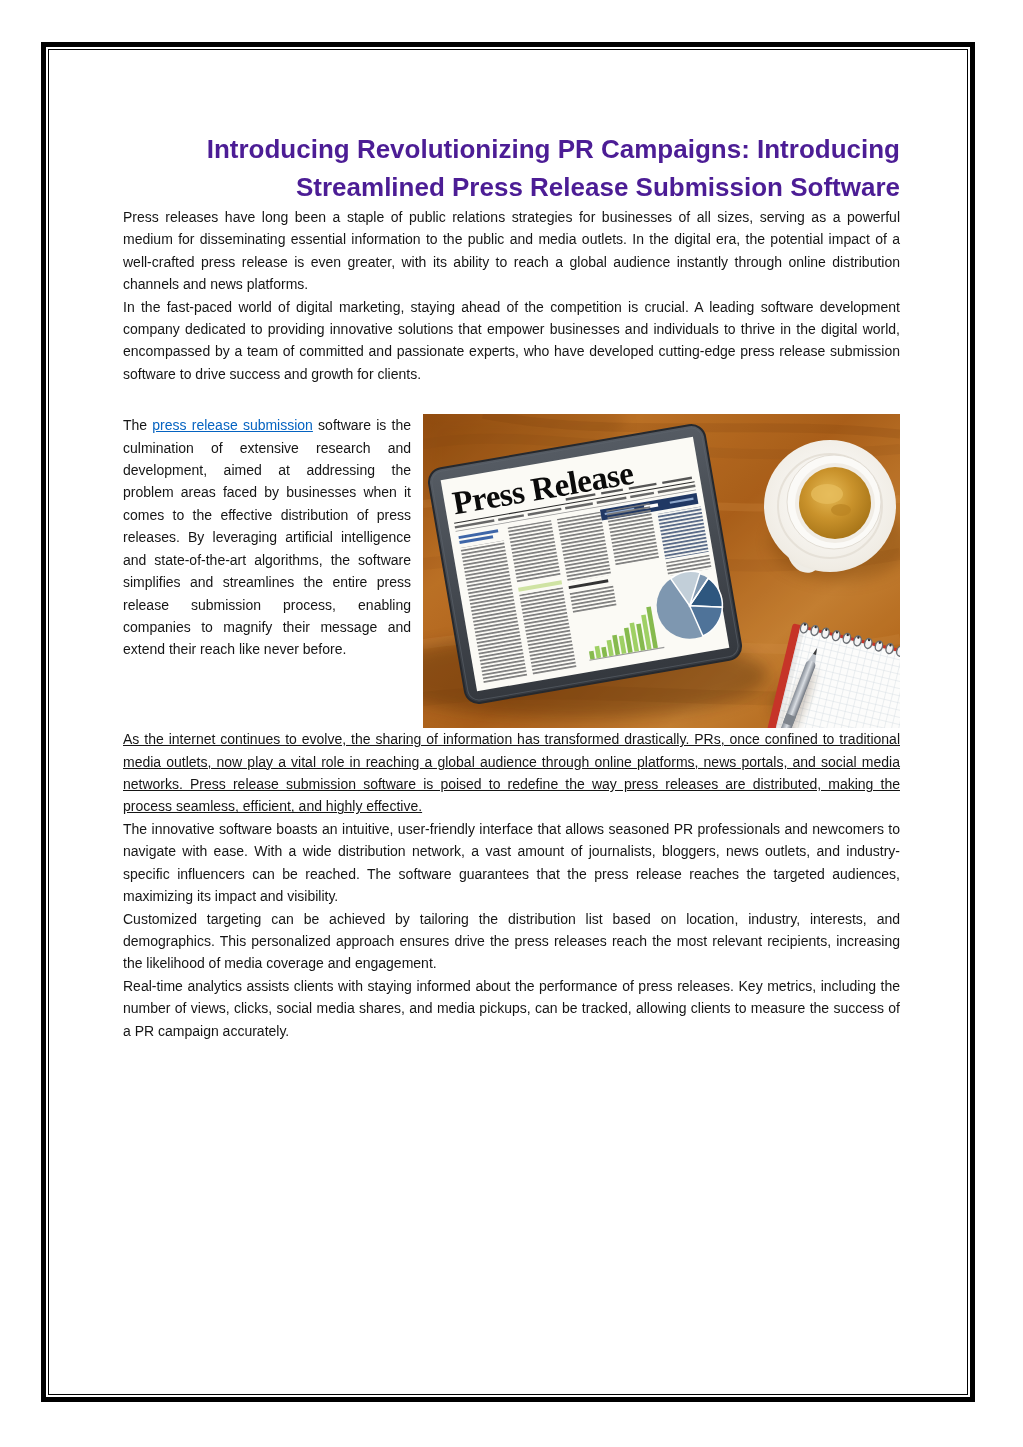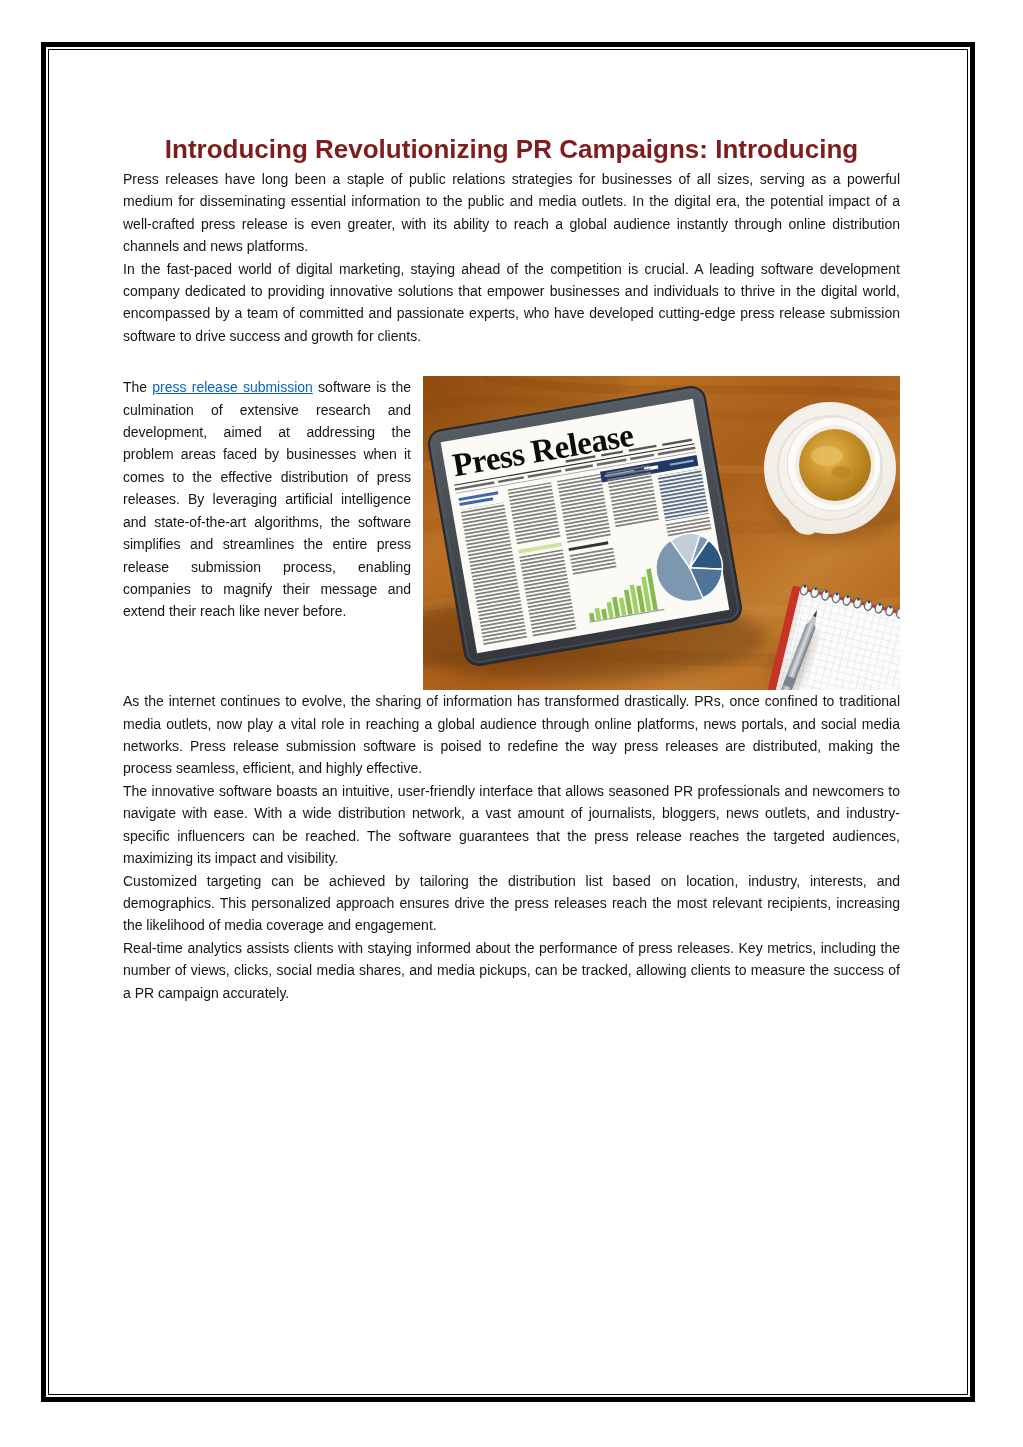--- a/index.html
+++ b/index.html
@@ -13,47 +13,47 @@
   }
   .frame-inner{
     position:absolute;top:2px;left:2px;right:2px;bottom:2px;
     border:1.5px solid #000;
   }
   .content{
     position:absolute;left:123px;top:130px;width:777px;
   }
   h1.doc-title{
     margin:0;font-size:26px;line-height:38px;font-weight:bold;
-    text-align:center;color:#7f1d1d;
+    text-align:right;color:#4c1d95;
   }
   p.body-par{
     margin:0;font-size:14px;line-height:22.4px;text-align:justify;
     color:#151515;
   }
   .mt-p1{margin-top:37px;}
   .mt-p2{margin-top:23px;}
-  .mt-p4{margin-top:50px;}
+  .mt-p4{margin-top:50px;text-decoration:underline;}
   .mt-p5{margin-top:27px;}
   .mt-p6{margin-top:30px;}
   .media-row{display:flex;align-items:flex-start;margin-top:29px;}
   .wrap-col{width:288px;margin-right:12px;}
   .photo-box{width:477px;height:314px;flex:0 0 auto;}
   a.doc-link{color:#0563C1;}
 </style>
 </head>
 <body>
 
 <div class="frame-outer">
   <div class="frame-inner"></div>
 </div>
 
 <div class="content">
 
   <h1 class="doc-title"><span>Introducing Revolutionizing PR Campaigns: Introducing</span><br>
-  </h1>
+  <span>Streamlined Press Release Submission Software</span></h1>
 
   <p class="body-par mt-p1">Press releases have long been a staple of public relations strategies for businesses of all sizes, serving as a powerful medium for disseminating essential information to the public and media outlets. In the digital era, the potential impact of a well-crafted press release is even greater, with its ability to reach a global audience instantly through online distribution channels and news platforms.</p>
 
   <p class="body-par mt-p2">In the fast-paced world of digital marketing, staying ahead of the competition is crucial. A leading software development company dedicated to providing innovative solutions that empower businesses and individuals to thrive in the digital world, encompassed by a team of committed and passionate experts, who have developed cutting-edge press release submission software to drive success and growth for clients.</p>
 
   <div class="media-row">
     <div class="wrap-col">
       <p class="body-par"><span>The </span><a href="#" class="doc-link">press release submission</a><span> software is the culmination of extensive research and development, aimed at addressing the problem areas faced by businesses when it comes to the effective distribution of press releases. By leveraging artificial intelligence and state-of-the-art algorithms, the software simplifies and streamlines the entire press release submission process, enabling companies to magnify their message and extend their reach like never before.</span></p>
     </div>
 

